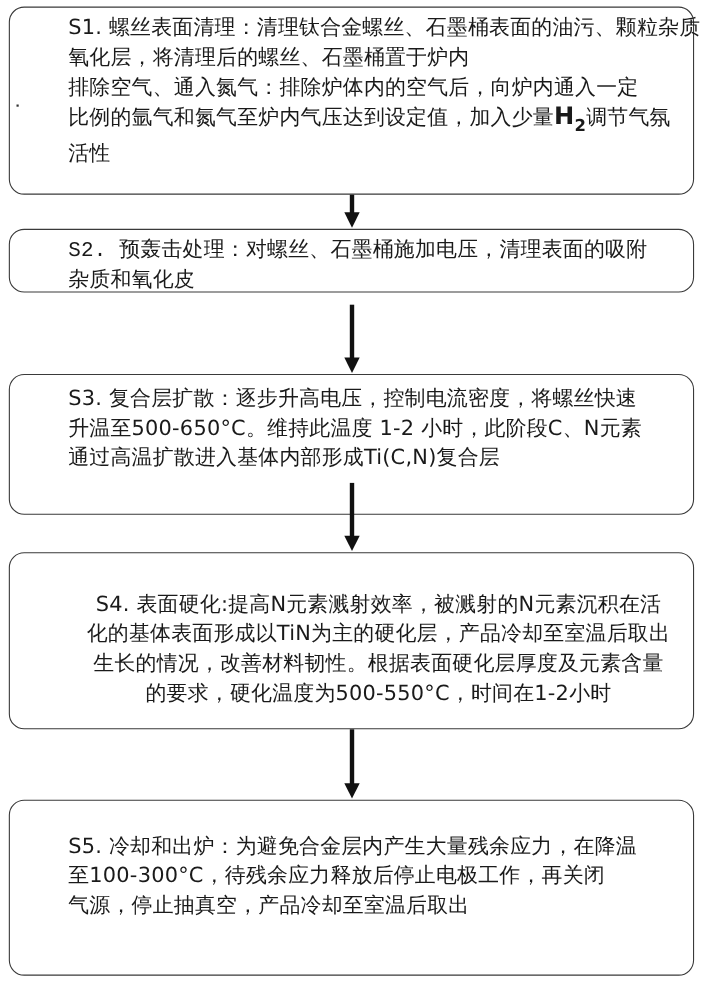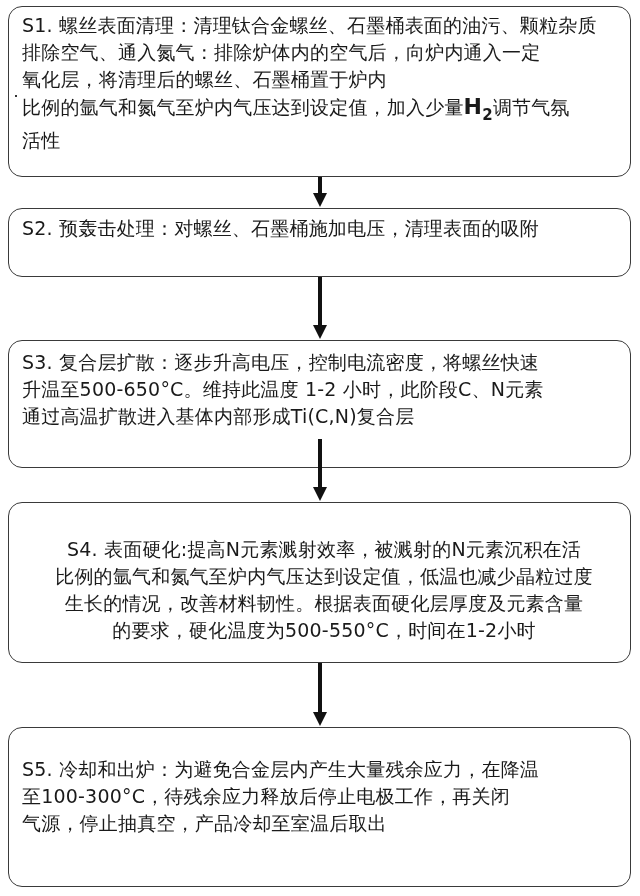--- a/index.html
+++ b/index.html
@@ -1,67 +1,68 @@
 <!DOCTYPE html>
 <html><head>
 <meta charset="utf-8">
 <style>
   html, body { margin:0; padding:0; background:#ffffff; }
   body { width:640px; height:896px; position:relative; overflow:hidden;
          font-family:"DejaVu Sans","Liberation Sans",sans-serif; color:#1a1a1a; }
   .box { position:absolute; left:8px; width:623px; border:1.5px solid #3a3a3a;
          border-radius:14px; box-sizing:border-box; background:#fff; }
   .lines { position:absolute; left:13px; top:0; right:4px; }
-  .line { font-size:19px; line-height:27px; white-space:nowrap; letter-spacing:0.2px; }
+  .line { font-size:19px; line-height:27px; white-space:nowrap; letter-spacing:0.2px;margin-left:40px; }
   .sub { font-weight:bold; font-size:22px; }
   .sub small { font-size:15px; vertical-align:-6px; font-weight:bold; }
   .arrow { position:absolute; left:318px; width:4px; background:#111; }
   .arrow::after { content:""; position:absolute; left:-5px; bottom:-12px;
                   border-left:7px solid transparent; border-right:7px solid transparent;
                   border-top:14px solid #111; }
   .dot { position:absolute; left:16px; top:93px; width:2px; height:2px; background:#333; }
 </style>
 </head>
 <body>
 
 <div class="box" style="top:6px;height:171px;">
   <div class="lines" style="top:5px;">
     <div class="line">S1. 螺丝表面清理：清理钛合金螺丝、石墨桶表面的油污、颗粒杂质</div>
+    <div class="line">氧化层，将清理后的螺丝、石墨桶置于炉内</div>
     <div class="line">排除空气、通入氮气：排除炉体内的空气后，向炉内通入一定</div>
-    <div class="line">氧化层，将清理后的螺丝、石墨桶置于炉内</div>
     <div class="line"><span>比例的氩气和氮气至炉内气压达到设定值，加入少量</span><span class="sub"><span>H</span><small>2</small></span><span>调节气氛</span></div>
     <div class="line" style="line-height:22px;">活性</div>
   </div>
   <div class="dot" style="left:6px;top:88px;"></div>
 </div>
 
 <div class="arrow" style="top:177px;height:18px;"></div>
 
-<div class="box" style="top:208px;height:69px;">
+<div class="box" style="top:208px;height:58px;font-family:Liberation Mono, monospace;">
   <div class="lines" style="top:6px;">
     <div class="line">S2. 预轰击处理：对螺丝、石墨桶施加电压，清理表面的吸附</div>
+    <div class="line">杂质和氧化皮</div>
   </div>
 </div>
 
 <div class="arrow" style="top:277px;height:50px;"></div>
 
 <div class="box" style="top:340px;height:128px;">
   <div class="lines" style="top:8px;">
     <div class="line">S3. 复合层扩散：逐步升高电压，控制电流密度，将螺丝快速</div>
     <div class="line">升温至500-650°C。维持此温度 1-2 小时，此阶段C、N元素</div>
     <div class="line">通过高温扩散进入基体内部形成Ti(C,N)复合层</div>
   </div>
 </div>
 
 <div class="arrow" style="top:439px;height:50px;"></div>
 
 <div class="box" style="top:502px;height:161px;">
   <div class="lines" style="top:33px;text-align:center;">
     <div class="line">S4. 表面硬化:提高N元素溅射效率，被溅射的N元素沉积在活</div>
-    <div class="line">比例的氩气和氮气至炉内气压达到设定值，低温也减少晶粒过度</div>
+    <div class="line">化的基体表面形成以TiN为主的硬化层，产品冷却至室温后取出</div>
     <div class="line">生长的情况，改善材料韧性。根据表面硬化层厚度及元素含量</div>
     <div class="line">的要求，硬化温度为500-550°C，时间在1-2小时</div>
   </div>
 </div>
 
 <div class="arrow" style="top:663px;height:51px;"></div>
 
 <div class="box" style="top:727px;height:160px;">
   <div class="lines" style="top:28px;">
     <div class="line">S5. 冷却和出炉：为避免合金层内产生大量残余应力，在降温</div>

